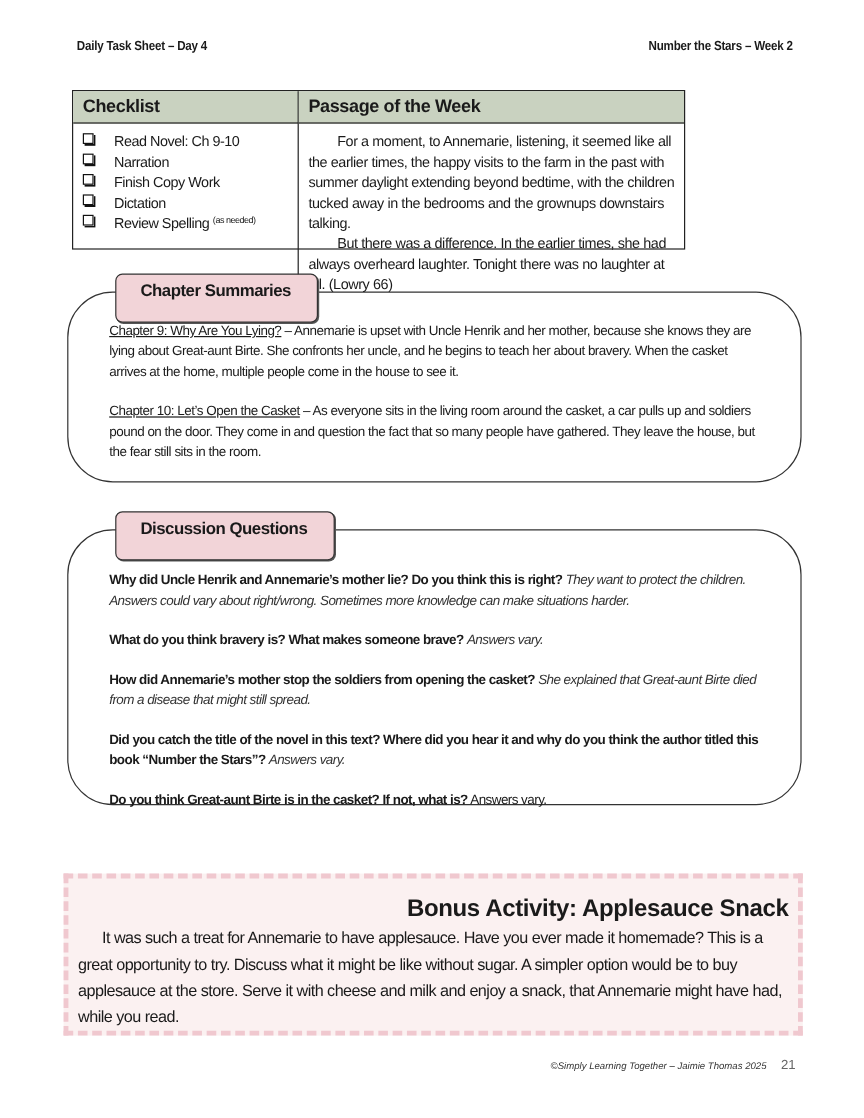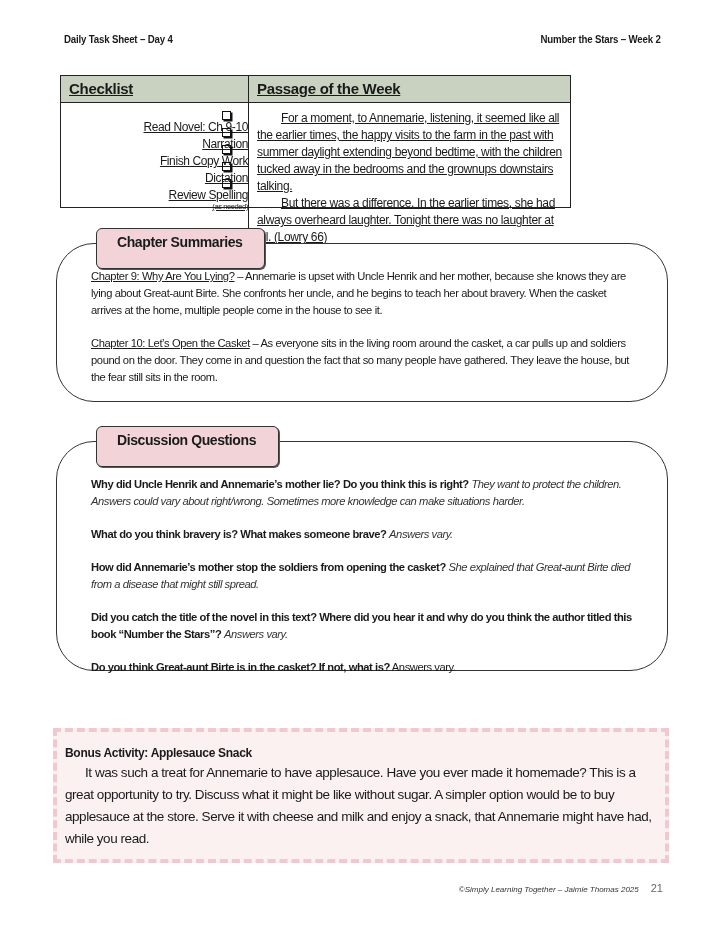--- a/index.html
+++ b/index.html
@@ -16,35 +16,35 @@
     font-size: 11px; font-weight: bold; letter-spacing: -0.2px;
     transform: scaleX(0.88);
   }
   .hdr-left { left: 64px; transform-origin: left center; }
   .hdr-right { right: 59px; transform-origin: right center; }
 
   
   .table {
     position: absolute; left: 60px; top: 75px; width: 511px; height: 133px;
     border: 1px solid #222;
-    display: grid; grid-template-columns: 188px 1fr; grid-template-rows: 27px 1fr; text-decoration: underline;
+    display: grid; grid-template-columns: 188px 1fr; grid-template-rows: 27px 1fr;
   }
   .th {
     background: #c9d2c0;
     border-bottom: 1px solid #222;
     font-weight: bold; font-size: 15px;
     padding: 4px 8px 0 8px;
     letter-spacing: -0.3px;
   }
   .th-left { border-right: 1px solid #222; }
   .td-left { border-right: 1px solid #222; padding: 8px 0 0 8px; }
   .td-right { padding: 7px 8px 0 8px; }
   .check-item {
-    display: flex; align-items: flex-end; height: 17px;
-    font-size: 12px; letter-spacing: -0.4px; flex-direction: column;
+    display: flex; align-items: flex-start; height: 17px;
+    font-size: 12px; letter-spacing: -0.4px;
   }
   .checkbox {
     width: 9px; height: 9px; border: 1.6px solid #111;
     box-shadow: 1.5px 1.5px 0 #111; margin-right: 17px; flex: none;
   }
   .small-note { font-size: 7.5px; margin-left: 3px; }
   .passage p { font-size: 12px; line-height: 17px; letter-spacing: -0.35px; }
   .indent { text-indent: 24px; }
 
   
@@ -69,21 +69,21 @@
   .q i { font-style: italic; color: #333; }
   .section-dq .section-body { top: 34px; }
 
   
   .bonus {
     position: absolute; left: 53px; top: 728px; width: 616px; height: 135px;
     background: #fbf1f1;
     border: 4px dashed #f0c8cf;
     padding: 14px 8px 0 8px;
   }
-  .bonus-title { text-align: left; font-weight: bold; font-size: 12px; letter-spacing: -0.3px; margin-bottom: 2px; }
+  .bonus-title { text-align: right; font-weight: bold; font-size: 20px; letter-spacing: -0.3px; margin-bottom: 2px; }
   .bonus-text { font-size: 13.5px; line-height: 22px; letter-spacing: -0.45px; text-indent: 20px; }
 
   .footer {
     position: absolute; top: 882px; right: 57px;
     display: flex; align-items: baseline; gap: 12px;
   }
   .footer-copy { font-size: 8px; color: #333; font-style: italic; }
   .footer-page { font-size: 11px; color: #666; }
 </style>
 </head>

